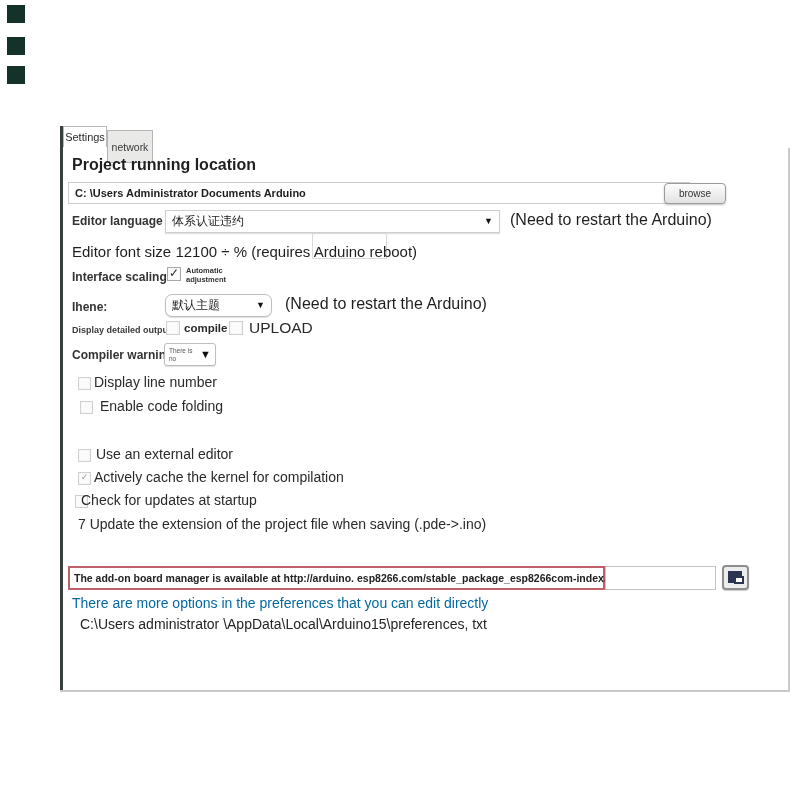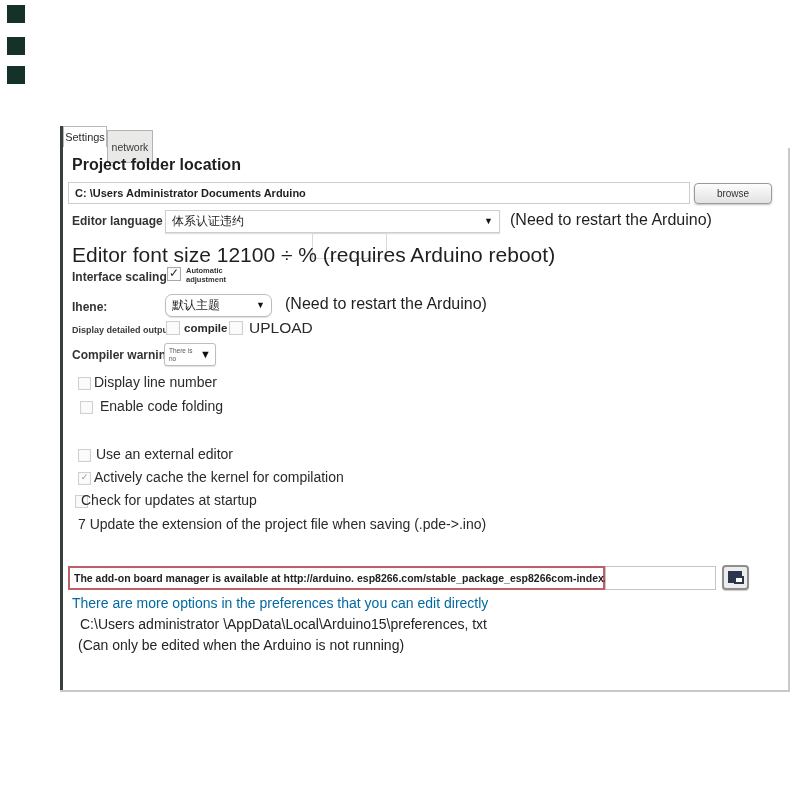--- a/index.html
+++ b/index.html
@@ -25,31 +25,31 @@
   #page-title { left:72px; top:156px; font-size:16px; font-weight:600; color:#1f1f1f; }
   .small-label { font-size:12px; font-weight:600; color:#333; }
   .note-text { font-size:16px; color:#1f1f1f; }
 
   
   .text-input { background:#fff; border:1px solid #c6c6c6; display:flex; align-items:center; }
   #folder-path-input { left:68px; top:182px; width:622px; height:22px; padding-left:6px; font-size:11px; font-weight:600; color:#1e1e1e; border-color:#cccccc; }
 
   .btn { display:flex; align-items:center; justify-content:center; border:1px solid #9a9a9a; border-radius:4px;
          background:linear-gradient(#fdfdfd,#e2e2e2); box-shadow:0 1px 2px rgba(0,0,0,.25); font-size:10px; color:#333; }
-  #browse-button { left:694px; top:183px; width:78px; height:21px; }
+  #browse-button { left:664px; top:183px; width:62px; height:21px; }
 
   .dropdown { background:#fff; border:1px solid #bdbdbd; display:flex; align-items:center; justify-content:space-between;
               padding:6px 6px; box-shadow:0 1px 1px rgba(0,0,0,.12); }
   .dd-arrow { font-size:9px; color:#111; line-height:1; }
 
   #language-dropdown { left:165px; top:210px; width:335px; height:23px; font-size:12px; color:#1d1d1d; border-color:#cfcfcf; }
   #language-row-label { left:72px; top:214px; }
   #language-note { left:510px; top:211px; }
 
-  #fontsize-line { left:72px; top:243px; font-size:21px; color:#1f1f1f; }
+  #fontsize-line { left:72px; top:243px; font-size:15px; color:#1f1f1f; }
   #fontsize-ghost { left:312px; top:233px; width:75px; height:26px; border:1px solid #dadada; background:transparent; }
 
   #scaling-label { left:72px; top:270px; }
   .checkbox { position:absolute; background:#fcfcfc; border:1px solid #a8a8a8; box-shadow:inset 0 0 1px rgba(0,0,0,.15);
               display:flex; align-items:center; justify-content:center; }
   .checkbox .mark { font-size:12px; color:#2d2d2d; line-height:1; transform:translateY(-1px); }
   .checkbox.faint { border-color:#d0d0d0; background:#fbfbfb; }
   .checkbox.faint-mark .mark { color:#9a9a9a; font-size:9px; }
   #scaling-checkbox { left:167px; top:267px; width:14px; height:14px; }
   #scaling-cb-label { left:186px; top:266px; width:62px; font-size:7.5px; line-height:1.25; color:#333; font-weight:600; }
@@ -93,21 +93,21 @@
   <div class="corner-sq" style="top:37px"></div>
   <div class="corner-sq" style="top:66px"></div>
 
   <div class="abs" id="panel-left-border"></div>
   <div class="abs" id="panel-right-border"></div>
   <div class="abs" id="panel-bottom-border"></div>
 
   <div class="tab" id="tab-settings">Settings</div>
   <div class="tab" id="tab-network">network</div>
 
-  <div class="abs" id="page-title">Project folder location</div>
+  <div class="abs" id="page-title">Project running location</div>
   <div class="abs text-input" id="folder-path-input">C: \Users Administrator Documents Arduino</div>
   <div class="abs btn" id="browse-button">browse</div>
 
   <div class="abs small-label" id="language-row-label">Editor language</div>
   <div class="abs dropdown" id="language-dropdown">
     <span>体系认证违约</span>
     <span class="dd-arrow">▼</span>
   </div>
   <div class="abs note-text" id="language-note">(Need to restart the Arduino)</div>
 
@@ -164,15 +164,14 @@
     <span id="board-manager-text">The add-on board manager is available at http://arduino. esp8266.com/stable_package_esp8266com-index.json</span>
   </div>
   <div class="abs text-input" id="board-manager-input"></div>
   <div class="abs" id="board-manager-icon-btn">
     <span class="win-icon-back"></span>
     <span class="win-icon-front"></span>
   </div>
 
   <div class="abs" id="footer-line1">There are more options in the preferences that you can edit directly</div>
   <div class="abs" id="footer-line2">C:\Users administrator \AppData\Local\Arduino15\preferences, txt</div>
-  <div class="abs" id="footer-line3">(Can only be edited when the Arduino is not running)</div>
 
 </div>
 
 </body></html>

